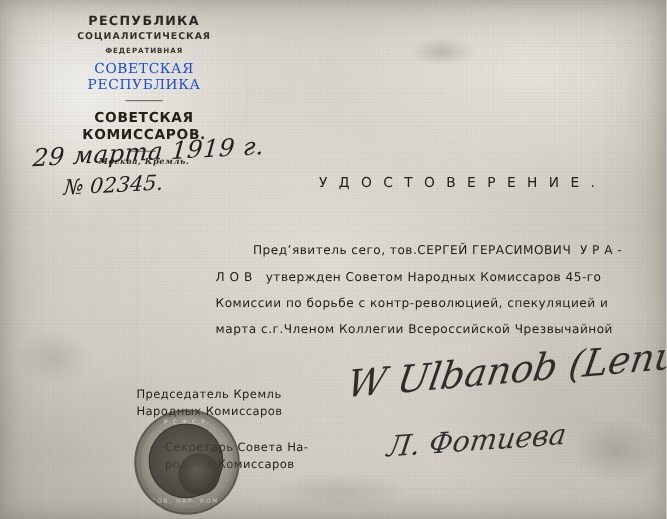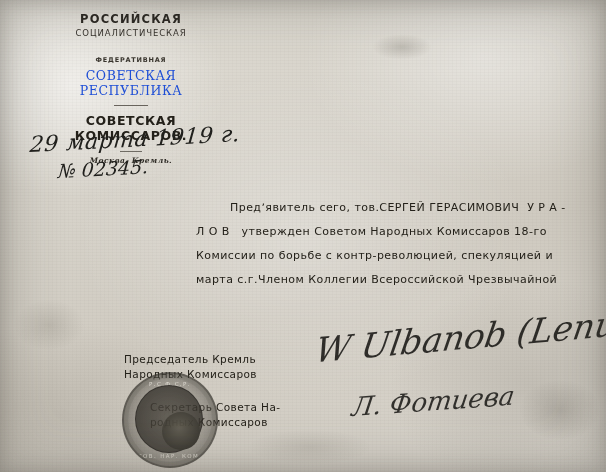--- a/index.html
+++ b/index.html
@@ -55,33 +55,33 @@
   .lh-line1 {
     font-family: "DejaVu Sans", sans-serif;
     font-weight: bold;
     font-size: 11.5px;
     letter-spacing: 1.2px;
     color: #2a2722;
     line-height: 1.25;
   }
   .lh-line2 {
     font-family: "DejaVu Sans", sans-serif;
-    font-weight: normal;
+    font-weight: bold;
     font-size: 8.5px;
     letter-spacing: 0.9px;
     color: #35312b;
     margin-top: 2px;
   }
   .lh-line3 {
     font-family: "DejaVu Sans", sans-serif;
     font-weight: bold;
     font-size: 6.5px;
     letter-spacing: 0.8px;
     color: #3a362f;
-    margin-top: 18px;
+    margin-top: 4px;
   }
   .lh-line4 {
     font-family: "DejaVu Serif", serif;
     font-size: 12.5px;
     letter-spacing: 0.6px;
     color: #1d4ed8;
     margin-top: 4px;
   }
   .lh-rule {
     width: 34px;
@@ -155,21 +155,21 @@
     left: 290px;
     top: 158px;
     font-family: "DejaVu Sans", sans-serif;
     font-size: 12.5px;
     letter-spacing: 3.2px;
     color: #242019;
   }
   .body-text {
     position: absolute;
     left: 196px;
-    top: 196px;
+    top: 216px;
     width: 386px;
     font-family: "DejaVu Sans", sans-serif;
     font-size: 11px;
     letter-spacing: 0.45px;
     line-height: 24px;
     color: #232019;
   }
   .body-text p { margin: 0; white-space: pre; }
   .body-text p.indent { text-indent: 34px; }
 
@@ -285,39 +285,40 @@
 
 <div id="page">
   <div id="paper"></div>
 
   <div class="stain a"></div>
   <div class="stain b"></div>
   <div class="stain c"></div>
   <div class="stain d"></div>
 
   <div class="letterhead">
-    <div class="lh-line1">РОССИЙСКАЯ</div>
+    <div class="lh-line1">РЕСПУБЛИКА</div>
     <div class="lh-line2">СОЦИАЛИСТИЧЕСКАЯ</div>
     <div class="lh-line3">ФЕДЕРАТИВНАЯ</div>
     <div class="lh-line4">СОВЕТСКАЯ РЕСПУБЛИКА</div>
     <div class="lh-rule"></div>
     <div class="lh-narkom">СОВЕТСКАЯ КОМИССАРОВ.</div>
     <div class="lh-rule2"></div>
     <div class="lh-place">Москва, Кремль.</div>
   </div>
 
   <div class="handdate">
     <div class="hd-line1">29 марта 1919 г.</div>
     <div class="hd-line2">№ 02345.</div>
   </div>
 
+  <div class="doc-title">У Д О С Т О В Е Р Е Н И Е .</div>
 
   <div class="body-text">
     <p class="indent">Предʼявитель сего, тов.СЕРГЕЙ ГЕРАСИМОВИЧ  У Р А -</p>
-    <p>Л О В   утвержден Советом Народных Комиссаров 18-го</p>
+    <p>Л О В   утвержден Советом Народных Комиссаров 45-го</p>
     <p>Комиссии по борьбе с контр-революцией, спекуляцией и</p>
     <p>марта с.г.Членом Коллегии Всероссийской Чрезвычайной</p>
   </div>
 
   <div class="sig-block">
     <div>Председатель Кремль</div>
     <div>Народных Комиссаров</div>
   </div>
   <div class="sig-block2">
     <div>Секретарь Совета На-</div>

